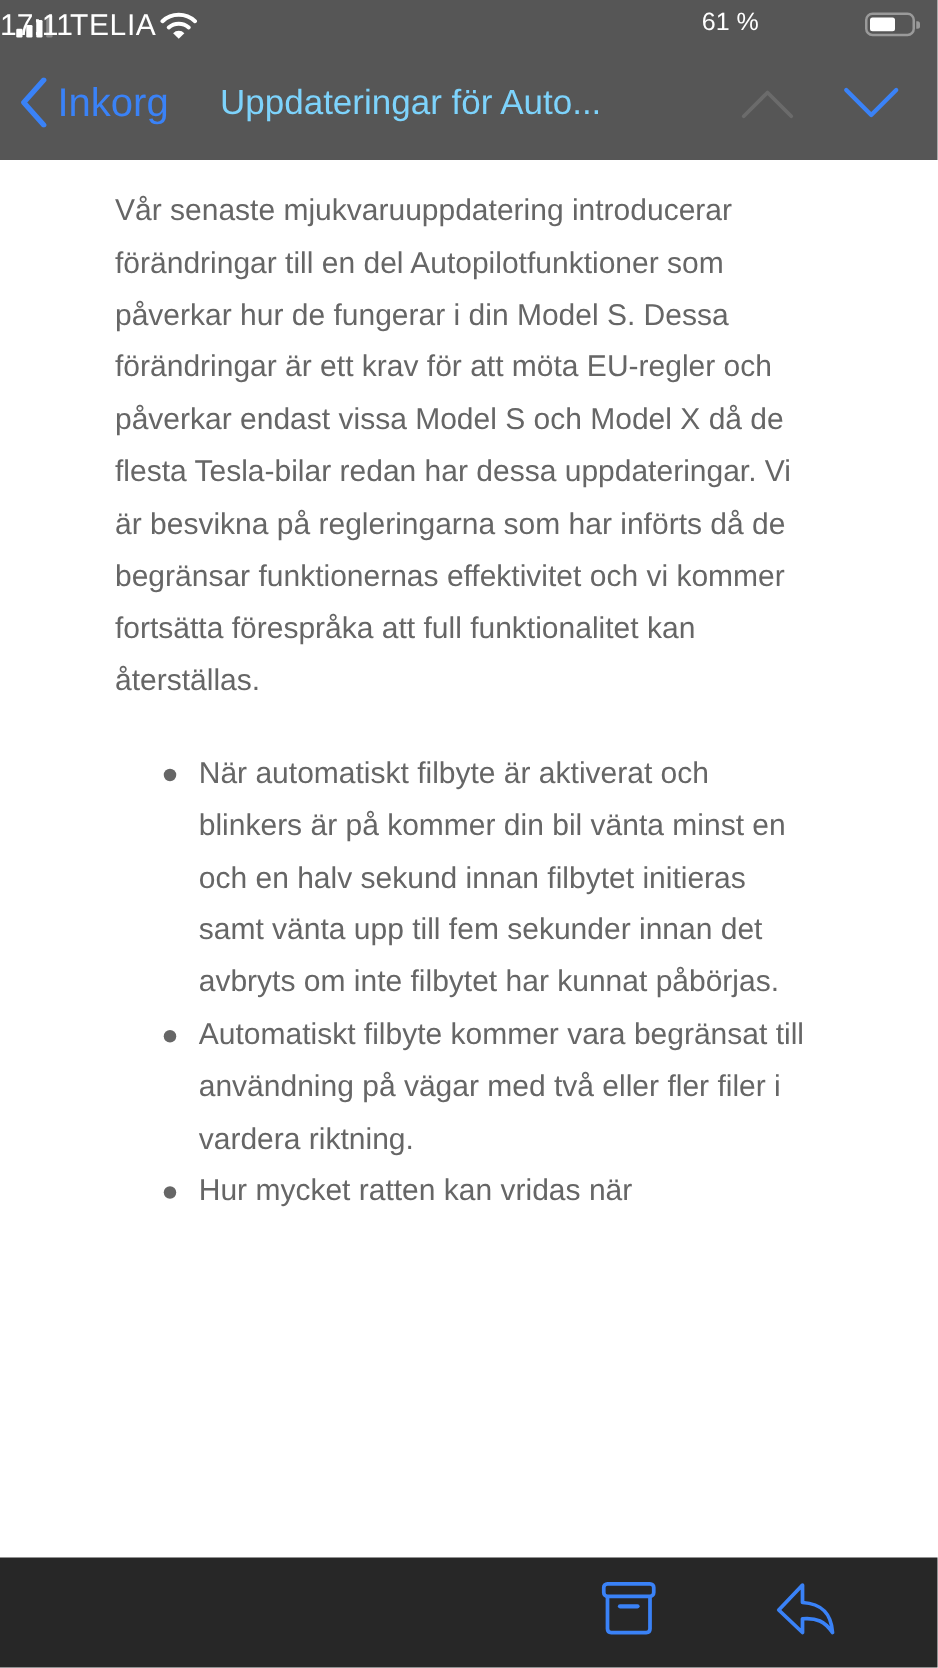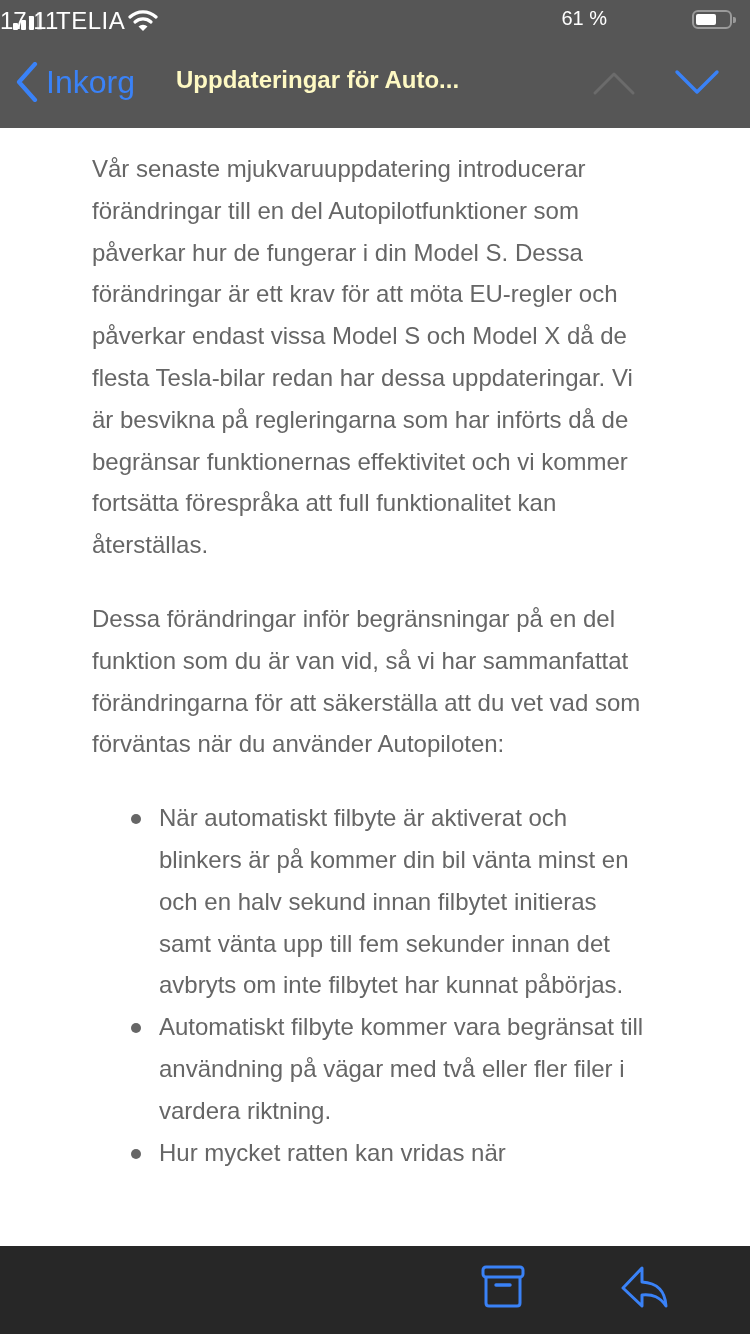--- a/index.html
+++ b/index.html
@@ -11,21 +11,21 @@
   .carrier { position:absolute; left:56px; top:7px; font-size:24px; letter-spacing:0.5px; }
   .wifi { position:absolute; left:128px; top:8px; }
   .time { position:absolute; left:0; width:750px; top:7px; text-align:left; font-size:24px; }
   .batt-pct { position:absolute; right:65px; top:7px; font-size:20px; }
   .battery { position:absolute; left:692px; top:10px; width:40px; height:19px; border:2px solid #9a9a9a; border-radius:6px; box-sizing:border-box; }
   .battery .fill { position:absolute; left:2px; top:2px; width:22px; height:11px; background:#fff; border-radius:2px; }
   .battery .nub { position:absolute; right:-6px; top:5px; width:3px; height:6px; background:#9a9a9a; border-radius:0 2px 2px 0; }
   .nav { position:absolute; left:0; top:52px; width:666px; height:64px; }
   .back { position:absolute; left:16px; top:10px; display:flex; align-items:center; color:#3a82f7; font-size:32px; cursor:pointer; }
   .back .lbl { margin-left:8px; }
-  .title { position:absolute; left:176px; top:14px; color:#fef9c3; font-size:24px; font-weight:bold; white-space:nowrap; }
+  .title { position:absolute; left:176px; top:14px; color:#7dd3fc; font-size:28px; font-weight:normal; white-space:nowrap; }
   .up-btn { position:absolute; left:592px; top:18px; }
   .down-btn { position:absolute; left:674px; top:16px; }
   .content { position:absolute; left:92px; top:148px; width:560px; color:#666666; font-size:24px; line-height:41.8px; }
   .content p { margin:0; }
   .content p + p { margin-top:32px; }
   .content ul { margin:32px 0 0 0; padding:0 0 0 67px; list-style:none; }
   .content li { position:relative; }
   .content li::before { content:""; position:absolute; left:-28px; top:17px; width:10px; height:10px; border-radius:50%; background:#666666; }
   .toolbar { position:absolute; left:0; top:1246px; width:750px; height:88px; background:#272727; }
   .archive { position:absolute; left:481px; top:19px; }
@@ -74,21 +74,20 @@
     <div class="down-btn">
       <svg width="46" height="28" viewBox="0 0 46 28">
         <path d="M3 4 L23 24 L43 4" stroke="#3a82f7" stroke-width="3.4" fill="none" stroke-linecap="round" stroke-linejoin="round"></path>
       </svg>
     </div>
   </div>
 </div>
 
 <div class="content">
   <p>Vår senaste mjukvaruuppdatering introducerar förändringar till en del Autopilotfunktioner som påverkar hur de fungerar i din Model S. Dessa förändringar är ett krav för att möta EU-regler och påverkar endast vissa Model S och Model X då de flesta Tesla-bilar redan har dessa uppdateringar. Vi är besvikna på regleringarna som har införts då de begränsar funktionernas effektivitet och vi kommer fortsätta förespråka att full funktionalitet kan återställas.</p>
-  <p>Dessa förändringar inför begränsningar på en del funktion som du är van vid, så vi har sammanfattat förändringarna för att säkerställa att du vet vad som förväntas när du använder Autopiloten:</p>
   <ul>
     <li>När automatiskt filbyte är aktiverat och blinkers är på kommer din bil vänta minst en och en halv sekund innan filbytet initieras samt vänta upp till fem sekunder innan det avbryts om inte filbytet har kunnat påbörjas.</li>
     <li>Automatiskt filbyte kommer vara begränsat till användning på vägar med två eller fler filer i vardera riktning.</li>
     <li>Hur mycket ratten kan vridas när</li>
   </ul>
 </div>
 
 <div class="toolbar">
   <div class="archive">
     <svg width="44" height="44" viewBox="0 0 44 44">

